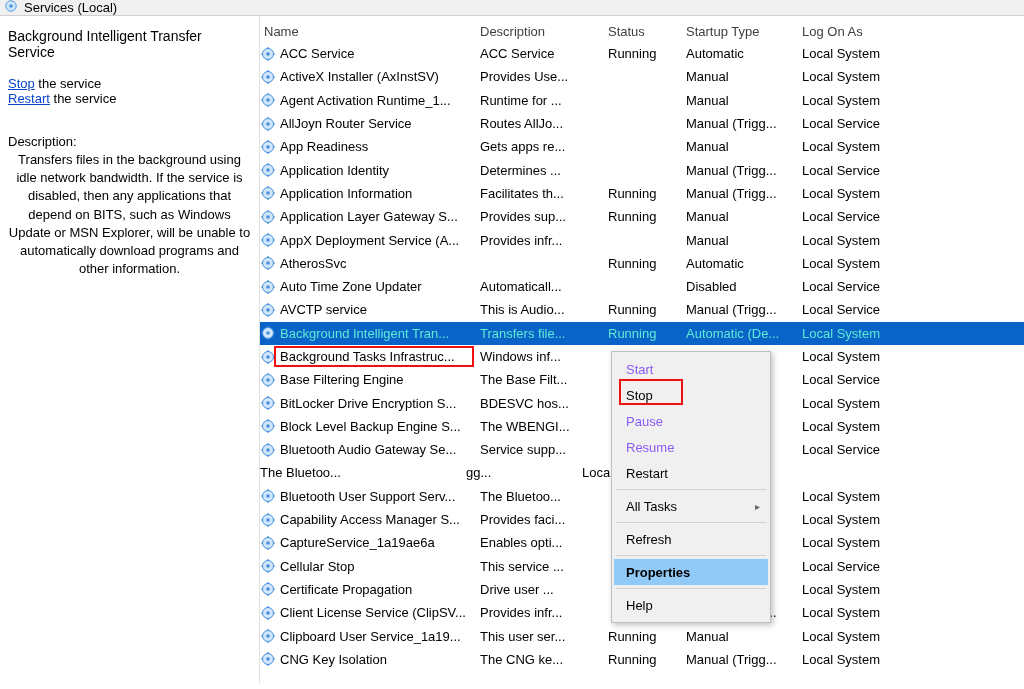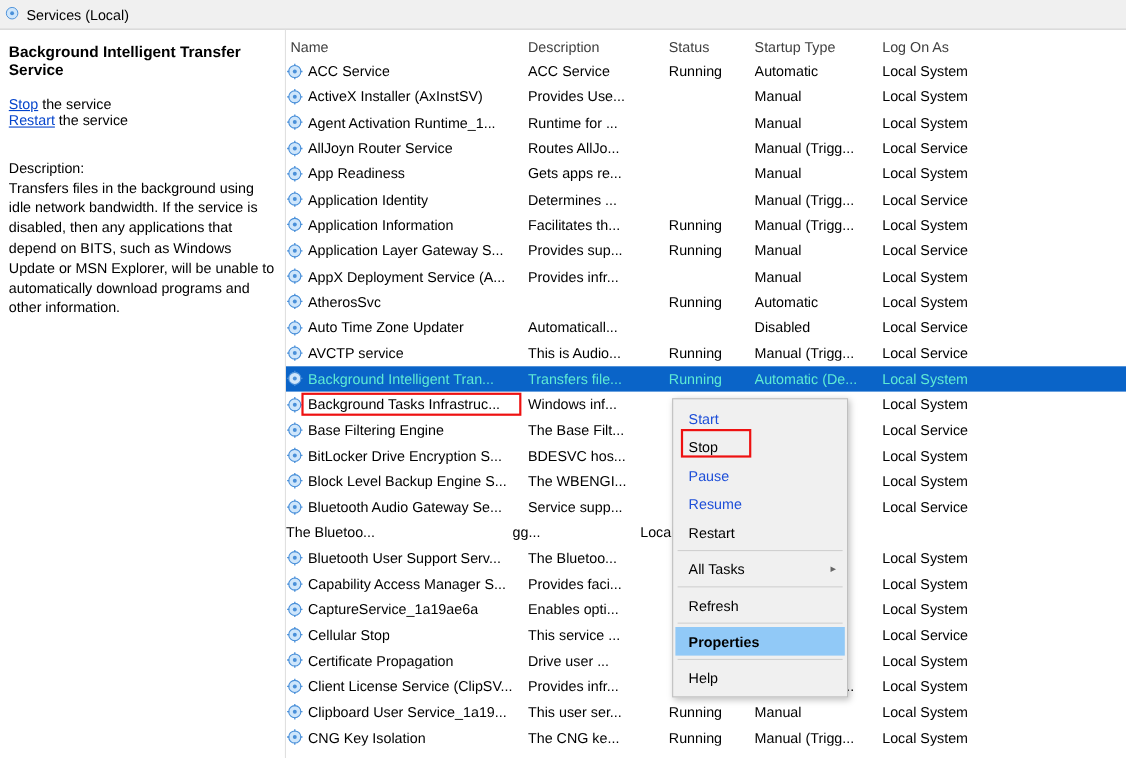--- a/index.html
+++ b/index.html
@@ -9,44 +9,44 @@
     color: #000;
     background: #fff;
     width: 1024px;
     height: 689px;
     overflow: hidden;
     position: relative;
   }
   .header {
     display: flex;
     align-items: center;
-    height: 27px;
+    height: 16px;
     padding-left: 4px;
     border-bottom: 1px solid #d0d0d0;
     background: #f0f0f0;
   }
   .header .gear { margin-right: 6px; }
   .main {
     display: flex;
     height: calc(100% - 22px);
   }
   .side {
     width: 260px;
     padding: 12px 8px 0 8px;
     border-right: 1px solid #e0e0e0;
   }
   .side .title {
-    font-weight: 700;
+    font-weight: 400;
     font-size: 14px;
     margin-bottom: 16px;
   }
   .side .links { margin-top: 10px; margin-bottom: 28px; }
   .side a { color: #0645cc; text-decoration: underline; cursor: pointer; }
   .side .desc-label { margin-bottom: 2px; }
-  .side .desc-body { line-height: 1.4; }
+  .side .desc-body { line-height: 1.4; text-align: center; }
   .list {
     flex: 1;
     position: relative;
   }
   .col-headers {
     display: flex;
     height: 26px;
     align-items: center;
     font-size: 13px;
     color: #404040;
@@ -94,21 +94,21 @@
   }
   .context-menu .mi {
     height: 26px;
     display: flex;
     align-items: center;
     padding: 0 12px;
     font-size: 13px;
     cursor: default;
     position: relative;
   }
-  .context-menu .mi.disabled { color: #1d4ed8; }
+  .context-menu .mi.disabled { color: #8b5cf6; }
   .context-menu .mi.hl { background: #91c9f7; font-weight: 700; }
   .context-menu .sep { height: 1px; background: #d0d0d0; margin: 3px 2px; }
   .context-menu .mi .sub-arrow {
     position: absolute; right: 8px; font-size: 10px; color: #666;
   }
   .stop-highlight {
     position: absolute;
     border: 2px solid #e11;
     pointer-events: none;
     z-index: 15;

